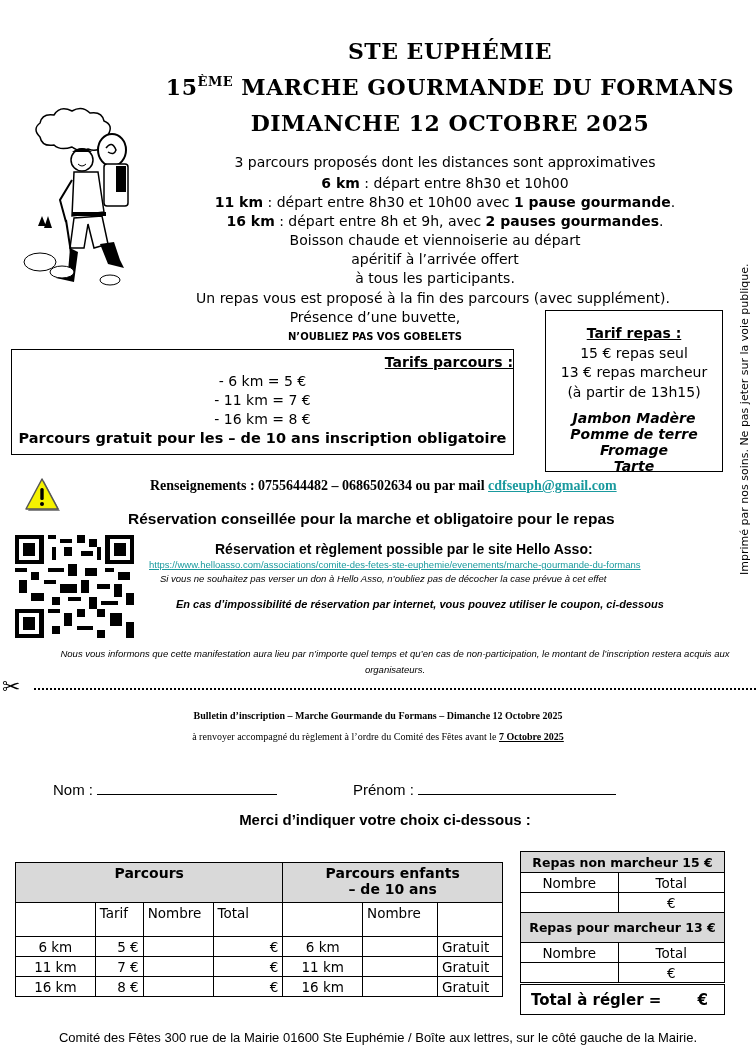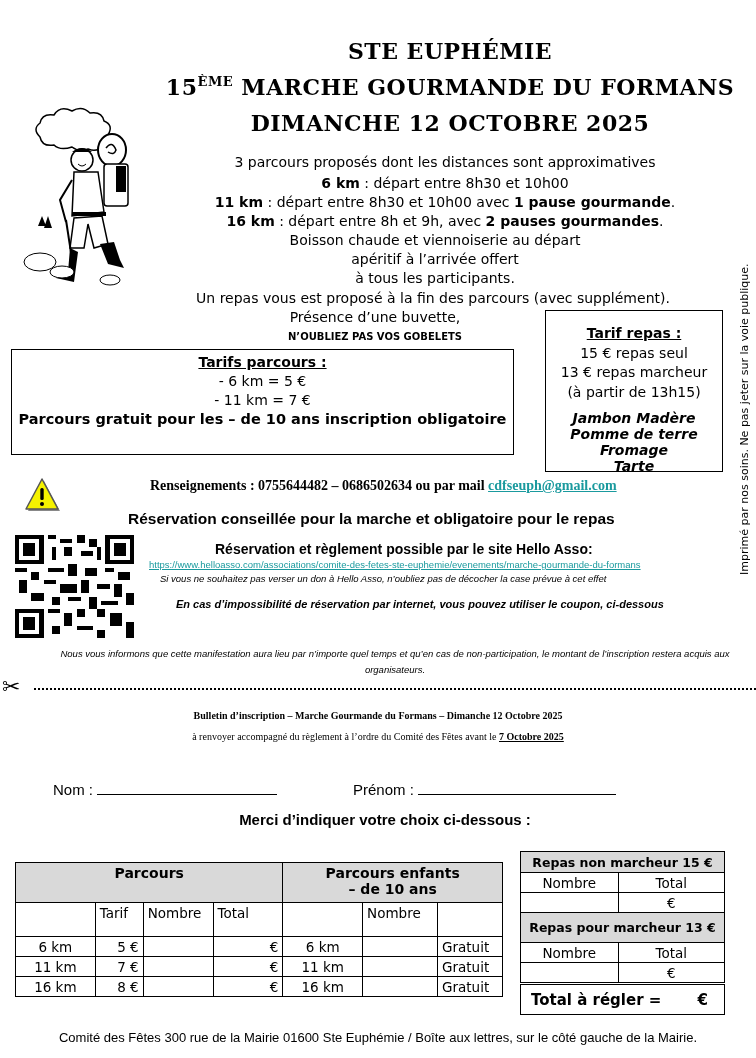--- a/index.html
+++ b/index.html
@@ -16,21 +16,21 @@
 
   
   .hiker { left: 10px; top: 102px; width: 145px; height: 190px; }
 
   .intro { left: 170px; width: 550px; text-align: center; font-size: 14px; line-height: 19px; }
   .intro b { font-weight: bold; }
 
   .boxed { border: 1px solid #000; }
 
   .tarif-parcours { left: 11px; top: 349px; width: 503px; height: 106px; text-align: center; font-size: 14px; line-height: 19px; padding-top: 3px; }
-  .tarif-parcours .h { font-weight: bold; text-decoration: underline; }
+  .tarif-parcours .h { font-weight: bold; text-decoration: underline; text-align: right; }
   .tarif-parcours .free { font-weight: bold; font-size: 14.5px; }
 
   .tarif-repas { left: 545px; top: 310px; width: 178px; height: 162px; text-align: center; font-size: 14px; line-height: 19.5px; padding-top: 13px; }
   .tarif-repas .h { font-weight: bold; text-decoration: underline; }
   .tarif-repas .menu { font-weight: bold; font-style: italic; line-height: 16px; margin-top: 8px; }
 
   .vertical { left: 738px; top: 575px; transform-origin: 0 0; transform: rotate(-90deg); font-size: 11px; white-space: nowrap; width: 300px; }
 
   .warn { left: 24px; top: 478px; width: 38px; height: 36px; }
   .qr { left: 12px; top: 535px; width: 125px; height: 103px; }
@@ -111,20 +111,21 @@
 <div class="abs intro" style="top:250px;left:160px;">apéritif à l’arrivée offert</div>
 <div class="abs intro" style="top:269px;left:160px;">à tous les participants.</div>
 <div class="abs intro" style="top:289px;left:158px;">Un repas vous est proposé à la fin des parcours (avec supplément).</div>
 <div class="abs intro" style="top:308px;left:100px;">Présence d’une buvette,</div>
 <div class="abs intro" style="top:327px;left:100px;font-size:10px;font-weight:bold;">N’OUBLIEZ PAS VOS GOBELETS</div>
 
 <div class="abs boxed tarif-parcours">
   <div class="h">Tarifs parcours :</div>
   <div>- 6 km = 5 €</div>
   <div>- 11 km = 7 €</div>
+  <div>- 16 km = 8 €</div>
   <div class="free">Parcours gratuit pour les – de 10 ans inscription obligatoire</div>
 </div>
 
 <div class="abs boxed tarif-repas">
   <div class="h">Tarif repas :</div>
   <div>15 € repas seul</div>
   <div>13 € repas marcheur</div>
   <div>(à partir de 13h15)</div>
   <div class="menu">
     <div>Jambon Madère</div>

